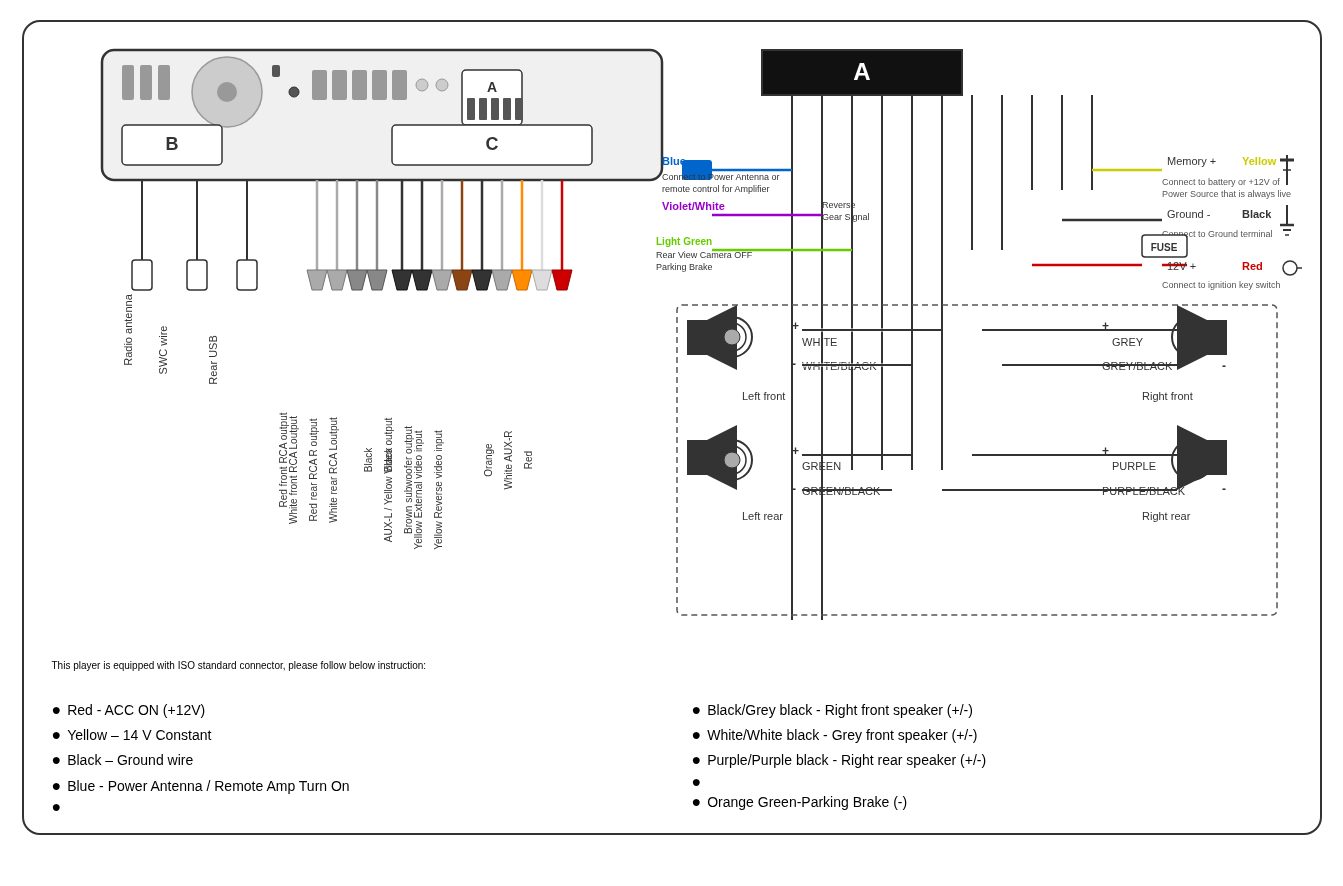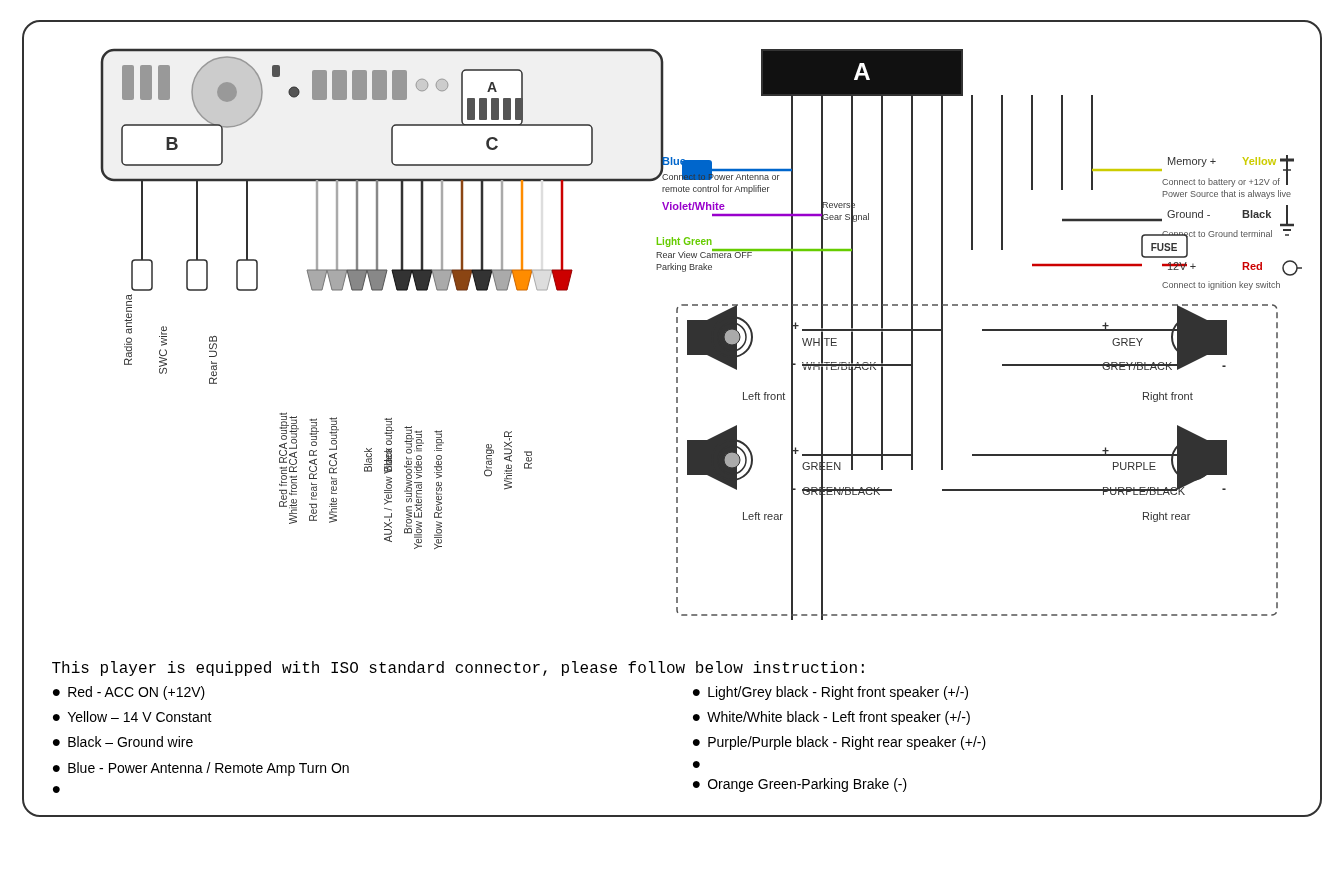--- a/index.html
+++ b/index.html
@@ -24,24 +24,23 @@
       width: 100%;
       height: 610px;
       position: relative;
     }
     
     .legend-section {
       margin-top: 10px;
       padding: 0 10px;
     }
     .legend-title {
-      font-size: 16px;
+      font-size: 10px;
       font-weight: normal;
-      margin-bottom: 2px;
-      font-family: Liberation Mono, monospace;
+      margin-bottom: 27px;
     }
     .legend-columns {
       display: flex;
       gap: 40px;
     }
     .legend-col {
       flex: 1;
     }
     .legend-item {
       font-size: 14px;
@@ -329,25 +328,25 @@
           <span class="bullet">●</span>
           <span>Blue - Power Antenna / Remote Amp Turn On</span>
         </div>
         <div class="legend-item">
           <span class="bullet">●</span>
         </div>
       </div>
       <div class="legend-col">
         <div class="legend-item">
           <span class="bullet">●</span>
-          <span>Light/Grey black - Right front speaker (+/-)</span>
-        </div>
-        <div class="legend-item">
-          <span class="bullet">●</span>
-          <span>White/White black - Left front speaker (+/-)</span>
+          <span>Black/Grey black - Right front speaker (+/-)</span>
+        </div>
+        <div class="legend-item">
+          <span class="bullet">●</span>
+          <span>White/White black - Grey front speaker (+/-)</span>
         </div>
         <div class="legend-item">
           <span class="bullet">●</span>
           <span>Purple/Purple black - Right rear speaker (+/-)</span>
         </div>
         <div class="legend-item">
           <span class="bullet">●</span>
         </div>
         <div class="legend-item">
           <span class="bullet">●</span>

